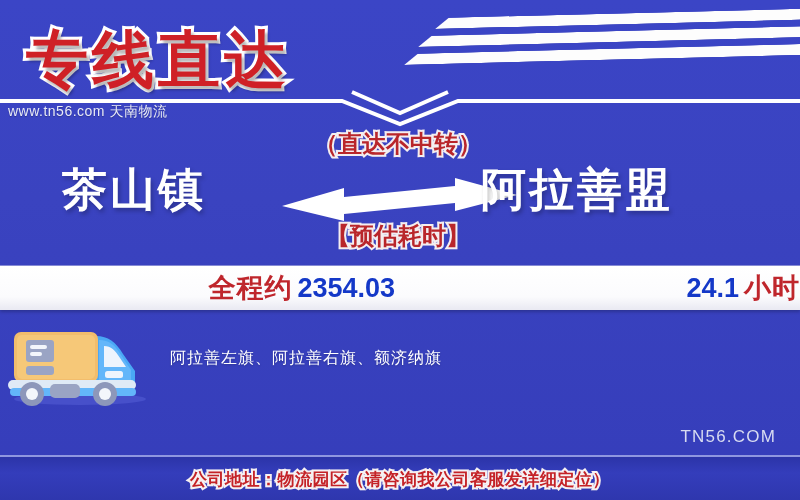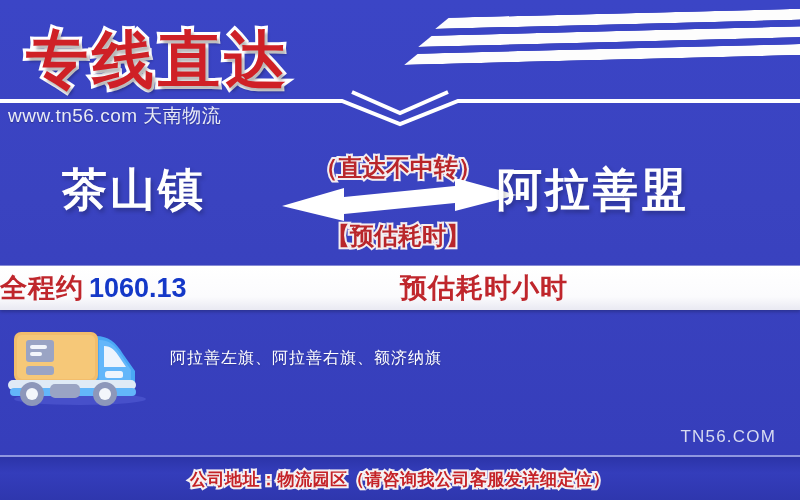--- a/index.html
+++ b/index.html
@@ -32,55 +32,55 @@
     font-size:62px;font-weight:bold;letter-spacing:4px;
     color:#cf2026;line-height:1.25;
     -webkit-text-stroke:6px #ffffff;
     paint-order:stroke fill;
     text-shadow:3px 4px 3px rgba(0,0,0,.28);
     white-space:nowrap;
     margin-top:19px;
   }
   .site-line{
     position:absolute;left:8px;top:103px;
-    font-size:19px;color:#e9ebf7;letter-spacing:.5px;white-space:nowrap;
+    font-size:14px;color:#e9ebf7;letter-spacing:.5px;white-space:nowrap;
     text-shadow:0 1px 1px rgba(0,0,0,.25);
   }
 
   
   .divider{position:absolute;left:0;top:84px;width:800px;height:44px;}
 
   
   .origin,.dest{
     position:absolute;top:160px;
     font-size:45px;font-weight:bold;color:#ffffff;letter-spacing:3px;
     white-space:nowrap;text-shadow:2px 3px 4px rgba(0,0,0,.25);
   }
   .origin{left:62px;}
-  .dest{left:497px;}
+  .dest{left:481px;}
 
   .note-top,.note-bot{
     position:absolute;left:296px;width:204px;text-align:center;
     font-size:24px;font-weight:bold;color:#b9262b;letter-spacing:0px;
     -webkit-text-stroke:4px #f4eef0;paint-order:stroke fill;
     white-space:nowrap;
   }
-  .note-top{top:152px;}
+  .note-top{top:128px;}
   .note-bot{top:220px;}
   .arrow-wrap{position:absolute;left:282px;top:176px;width:235px;height:45px;}
 
   
   .band{
     position:absolute;left:0;top:266px;width:800px;height:44px;
     background:linear-gradient(180deg,#ffffff 0%,#fbfbfd 70%,#e9e9f2 100%);
     box-shadow:0 2px 3px rgba(0,0,0,.22), 0 -1px 0 rgba(255,255,255,.4);
   }
   .band-cell{
     position:absolute;top:0;height:44px;display:flex;align-items:center;
-    justify-content:flex-start;white-space:nowrap;
+    justify-content:flex-end;white-space:nowrap;
   }
   .band-cell.left{left:0;width:400px;}
   .band-cell.right{left:400px;width:400px;}
   .km-label,.hr-label{
     font-size:27px;font-weight:bold;color:#bf262c;letter-spacing:1px;
   }
   .km-value,.hr-value{
     font-size:27px;font-weight:bold;color:#1438c8;letter-spacing:0px;
     padding:0 5px;
   }
@@ -142,24 +142,24 @@
     <polygon points="0,30 62,12 62,21 173,10 173,2 235,19 173,35 173,27 62,38 62,45" fill="#ffffff"></polygon>
   </svg>
 
   <div class="note-bot">【预估耗时】</div>
 
   <div class="dest">阿拉善盟</div>
 
   <div class="band">
     <div class="band-cell left">
       <span class="km-label">全程约</span>
-      <span class="km-value">1060.13</span>
+      <span class="km-value">2354.03</span>
     </div>
     <div class="band-cell right">
-      <span class="hr-label">预估耗时</span>
+      <span class="hr-value">24.1</span>
       <span class="hr-label">小时</span>
     </div>
   </div>
 
   <svg class="truck" viewBox="0 0 152 92">
     <ellipse cx="76" cy="85" rx="66" ry="6" fill="#4a54cc" opacity="0.85"></ellipse>
 
     <path d="M92,22 C104,22 112,28 119,40 L131,57 L131,70 L92,70 Z" fill="#4aa8f5"></path>
     <path d="M95,26 C105,26 111,31 117,41 L127,56 L127,66 L95,66 Z" fill="#63b6fa"></path>
 

